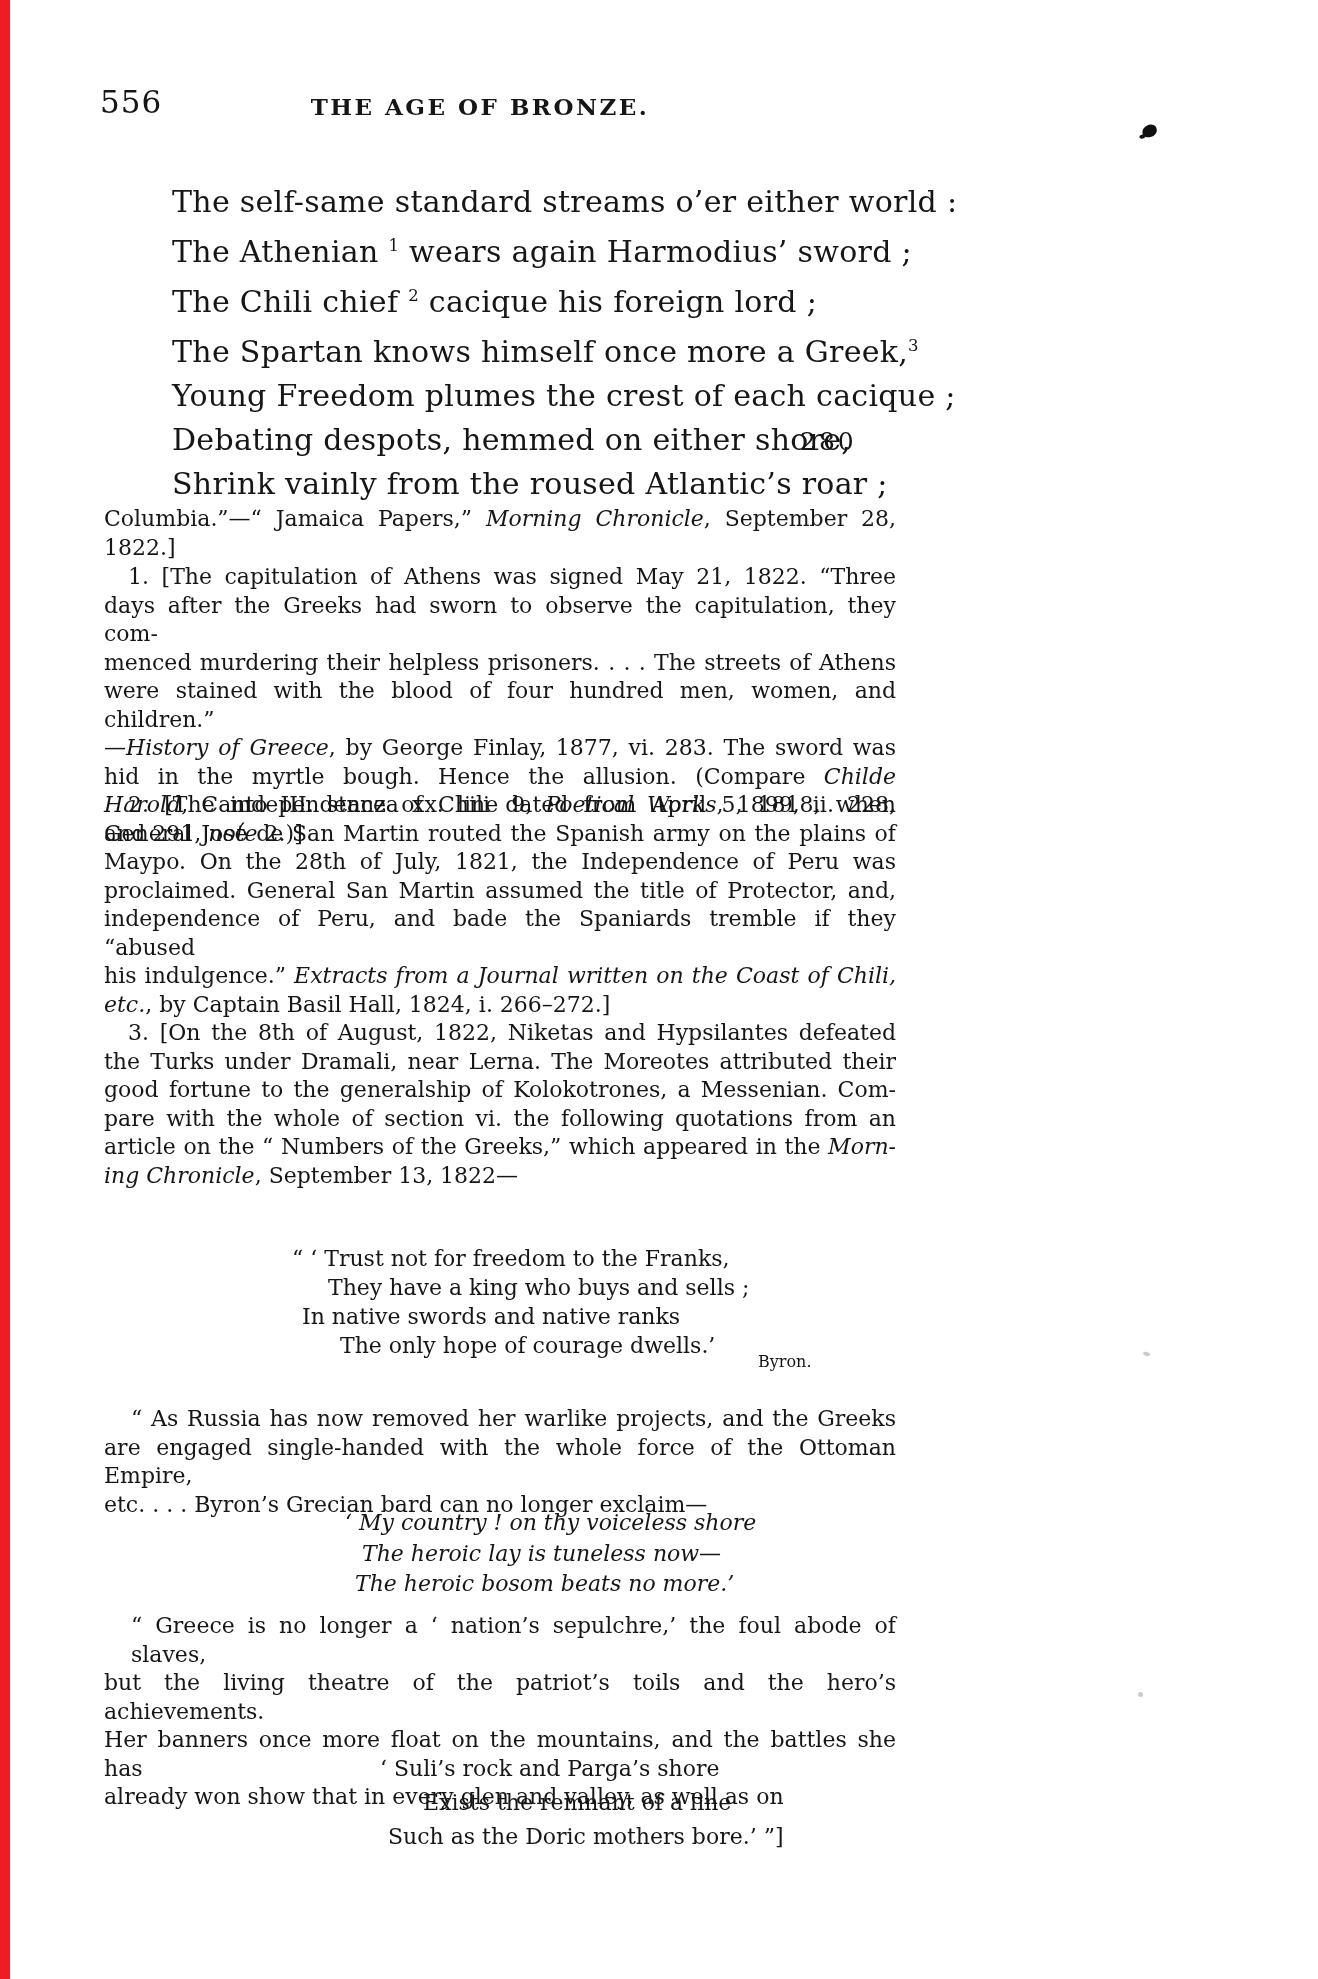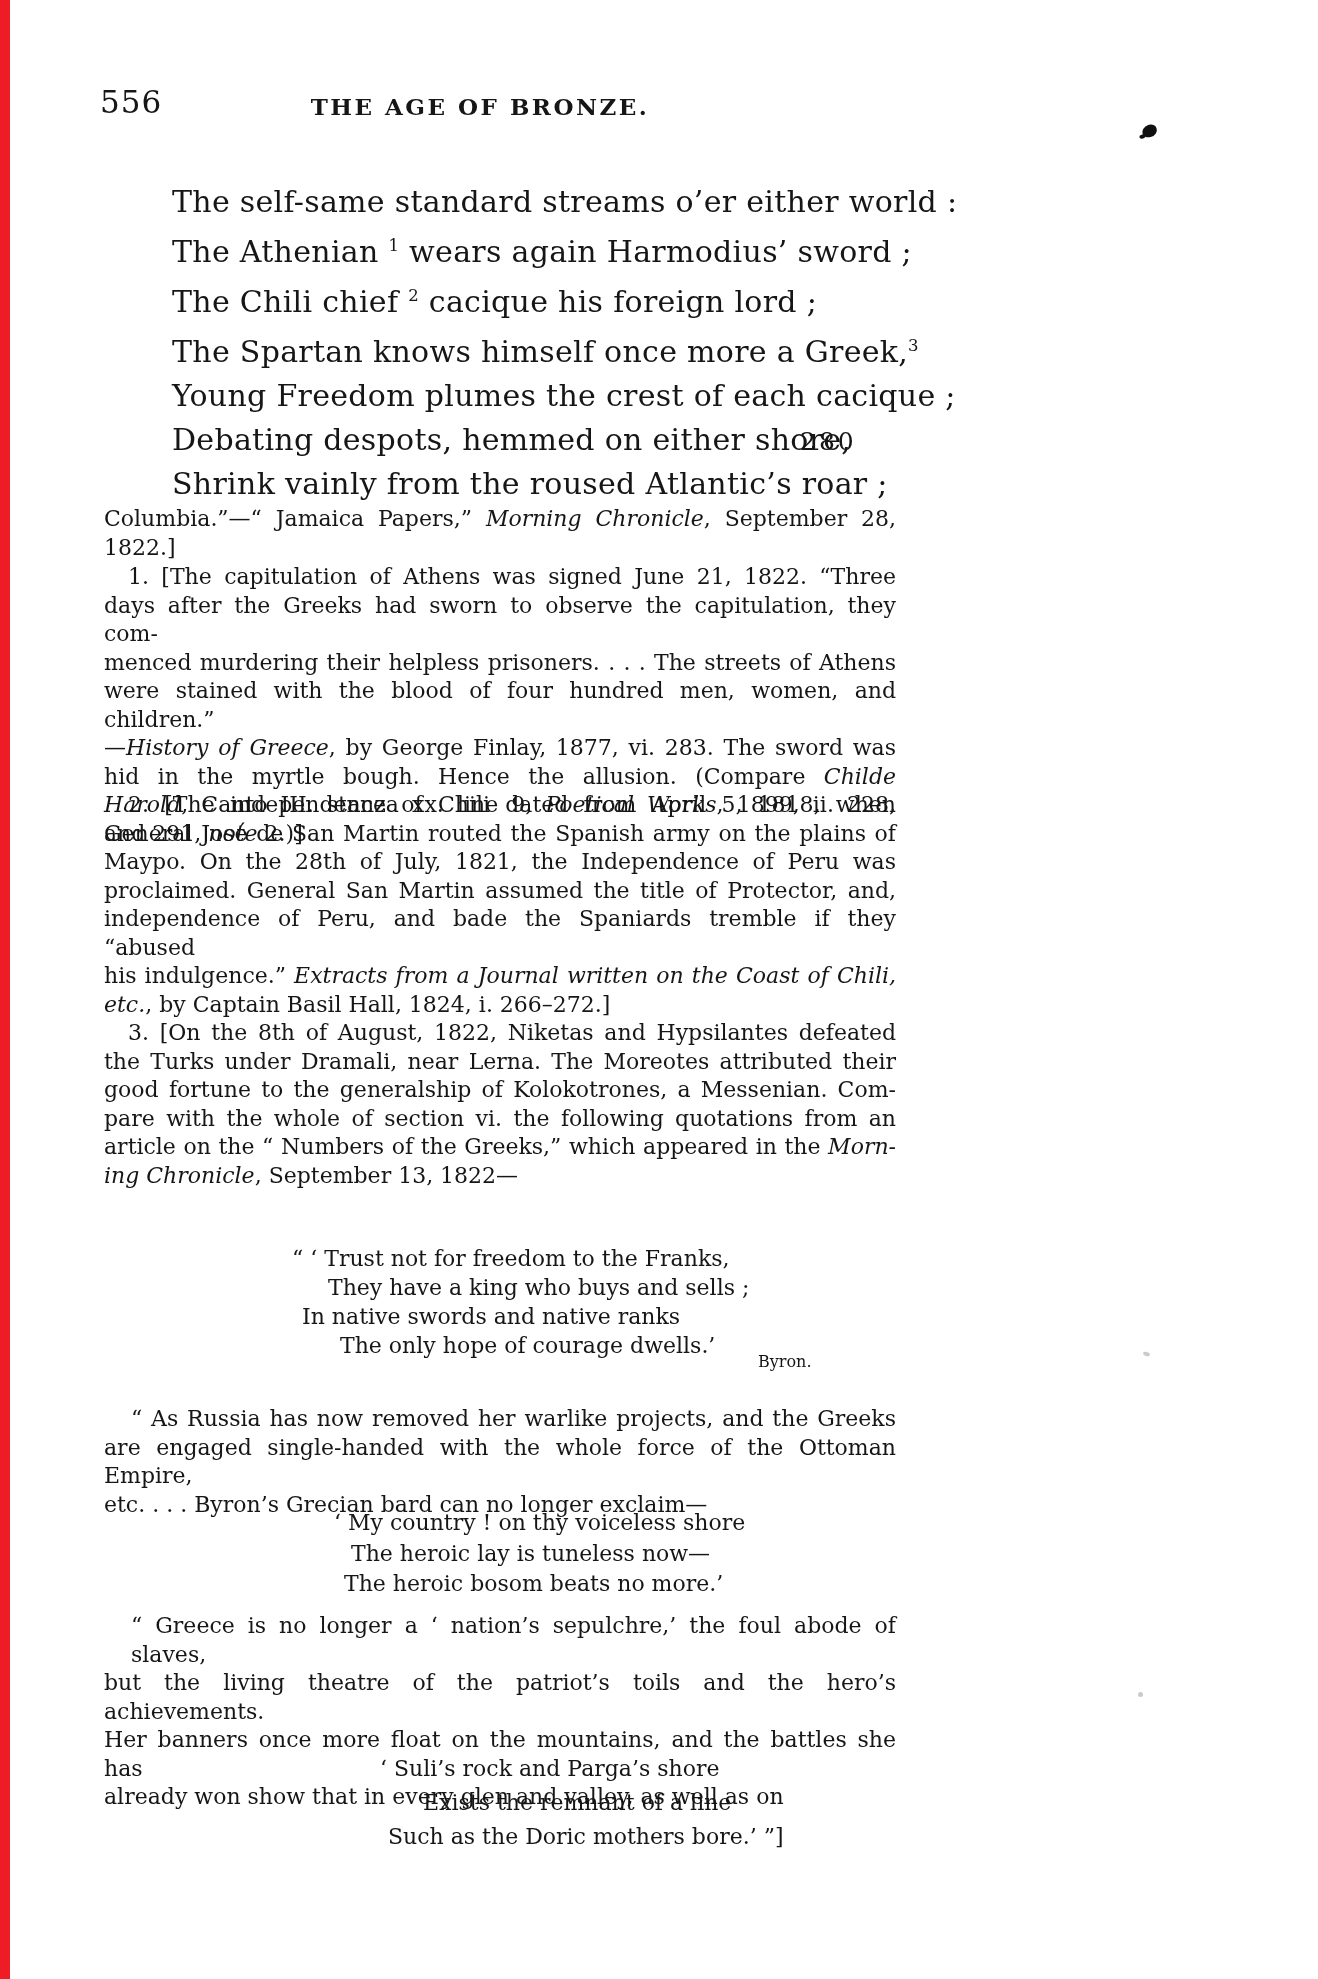--- a/index.html
+++ b/index.html
@@ -28,21 +28,21 @@
   .fn .fl.last{text-align-last:left;}
   .fn.indent .fl:first-child{margin-left:24px;}
   .fn.indent2 .fl:first-child{margin-left:27px;}
 
   .verse{position:absolute;font-size:22px;line-height:29px;white-space:nowrap;}
   .verse .fl{text-align:left;text-align-last:left;}
   .v1{left:292px;top:1244px;}
   .v1 .fl:nth-child(2){margin-left:36px;}
   .v1 .fl:nth-child(3){margin-left:10px;}
   .v1 .fl:nth-child(4){margin-left:48px;}
-  .v2{left:334px;top:1508px;line-height:30.5px;}
+  .v2{left:345px;top:1508px;line-height:30.5px;font-style:italic;}
   .v2 .fl:nth-child(2){margin-left:17px;}
   .v2 .fl:nth-child(3){margin-left:10px;}
   .v3{left:380px;top:1752px;line-height:34px;}
   .v3 .fl:nth-child(2){margin-left:43px;}
   .v3 .fl:nth-child(3){margin-left:8px;}
 
   .byron{position:absolute;left:758px;top:1352px;font-size:16px;}
 
   .speck{position:absolute;background:#cbcbcb;border-radius:50%;}
   .speck1{left:1143px;top:1352px;width:7px;height:4px;transform:rotate(20deg);}
@@ -67,21 +67,21 @@
       <div class="fl"><span>Young Freedom plumes the crest of each cacique ;</span></div>
       <div class="fl"><span>Debating despots, hemmed on either shore,</span><span class="linenum">280</span></div>
       <div class="fl last"><span>Shrink vainly from the roused Atlantic’s roar ;</span></div>
     </div>
 
   <div class="fn" style="top:505px">
       <div class="fl"><span>Columbia.”—“ Jamaica Papers,” </span><em>Morning Chronicle</em><span>, September 28,</span></div>
       <div class="fl last"><span>1822.]</span></div>
     </div>
   <div class="fn indent" style="top:563px">
-      <div class="fl"><span>1. [The capitulation of Athens was signed June 21, 1822.  “Three</span></div>
+      <div class="fl"><span>1. [The capitulation of Athens was signed May 21, 1822.  “Three</span></div>
       <div class="fl"><span>days after the Greeks had sworn to observe the capitulation, they com-</span></div>
       <div class="fl"><span>menced murdering their helpless prisoners. . . . The streets of Athens</span></div>
       <div class="fl"><span>were stained with the blood of four hundred men, women, and children.”</span></div>
       <div class="fl"><span>—</span><em>History of Greece</em><span>, by George Finlay, 1877, vi. 283.  The sword was</span></div>
       <div class="fl"><span>hid in the myrtle bough.  Hence the allusion.  (Compare </span><em>Childe</em></div>
       <div class="fl"><em>Harold</em><span>, Canto III. stanza xx. line 9, </span><em>Poetical Works</em><span>, 1899, ii. 228,</span></div>
       <div class="fl last"><span>and 291, </span><em>note</em><span> 2.)]</span></div>
     </div>
   <div class="fn indent" style="top:791px">
       <div class="fl"><span>2. [The independence of Chili dated from April 5, 1818, when</span></div>

